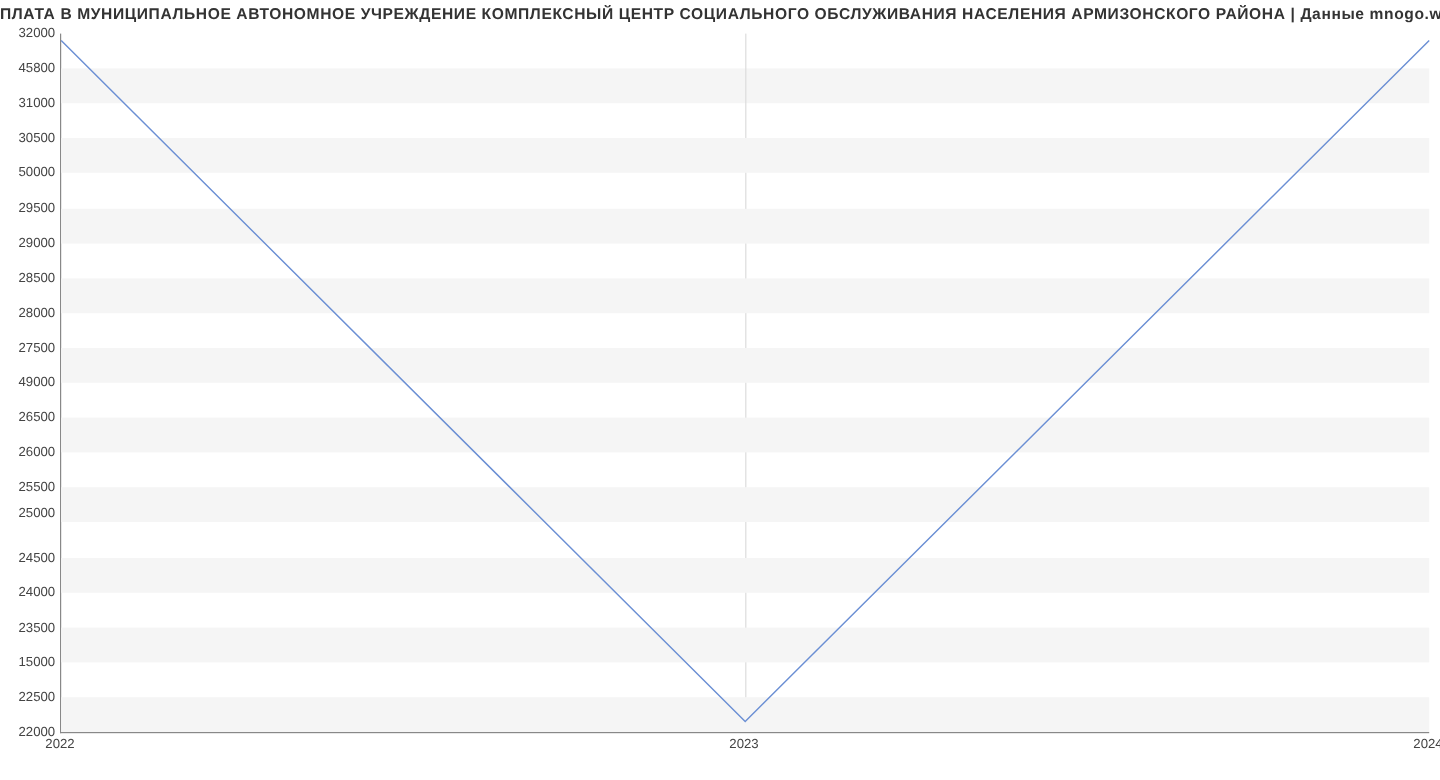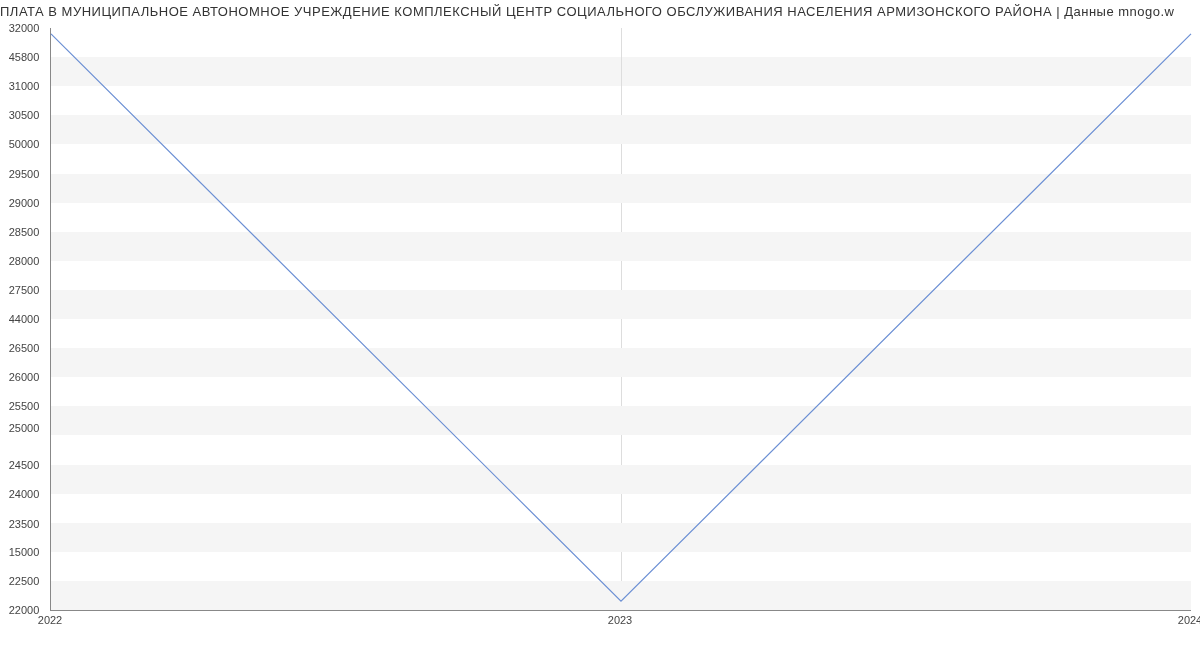--- a/index.html
+++ b/index.html
@@ -19,21 +19,21 @@
   .title {
     position: absolute;
     top: 4px;
     left: 0;
     width: 1200px;
     font-size: 13px;
     letter-spacing: 0.5px;
     color: #333;
     white-space: nowrap;
     overflow: hidden;
-    font-weight: 400;
+    font-weight: 700;
   }
   .plot-area {
     position: absolute;
     left: 50px;
     top: 28px;
     width: 1140px;
     height: 582px;
     border-left: 1px solid #888;
     border-bottom: 1px solid #888;
   }
@@ -47,21 +47,21 @@
     position: absolute;
     top: 0;
     height: 100%;
     width: 1px;
     background: #ddd;
   }
   .y-tick-label {
     position: absolute;
     right: 1154px;
     width: 44px;
-    text-align: center;
+    text-align: right;
     font-size: 11px;
     color: #444;
     transform: translateY(-50%);
   }
   .x-tick-label {
     position: absolute;
     top: 614px;
     font-size: 11px;
     color: #444;
     transform: translateX(-50%);
@@ -99,21 +99,21 @@
 <div class="y-tick-label" style="top: 610px;">22000</div>
     <div class="y-tick-label" style="top: 580.9px;">22500</div>
     <div class="y-tick-label" style="top: 551.8px;">15000</div>
     <div class="y-tick-label" style="top: 524px;">23500</div>
     <div class="y-tick-label" style="top: 493.6px;">24000</div>
     <div class="y-tick-label" style="top: 464.5px;">24500</div>
     <div class="y-tick-label" style="top: 428px;">25000</div>
     <div class="y-tick-label" style="top: 406.3px;">25500</div>
     <div class="y-tick-label" style="top: 377.2px;">26000</div>
     <div class="y-tick-label" style="top: 348.1px;">26500</div>
-    <div class="y-tick-label" style="top: 319px;">44000</div>
+    <div class="y-tick-label" style="top: 319px;">49000</div>
     <div class="y-tick-label" style="top: 289.9px;">27500</div>
     <div class="y-tick-label" style="top: 260.8px;">28000</div>
     <div class="y-tick-label" style="top: 231.7px;">28500</div>
     <div class="y-tick-label" style="top: 202.6px;">29000</div>
     <div class="y-tick-label" style="top: 173.5px;">29500</div>
     <div class="y-tick-label" style="top: 144.4px;">50000</div>
     <div class="y-tick-label" style="top: 115.3px;">30500</div>
     <div class="y-tick-label" style="top: 86.2px;">31000</div>
     <div class="y-tick-label" style="top: 57.1px;">45800</div>
     <div class="y-tick-label" style="top: 28px;">32000</div>

